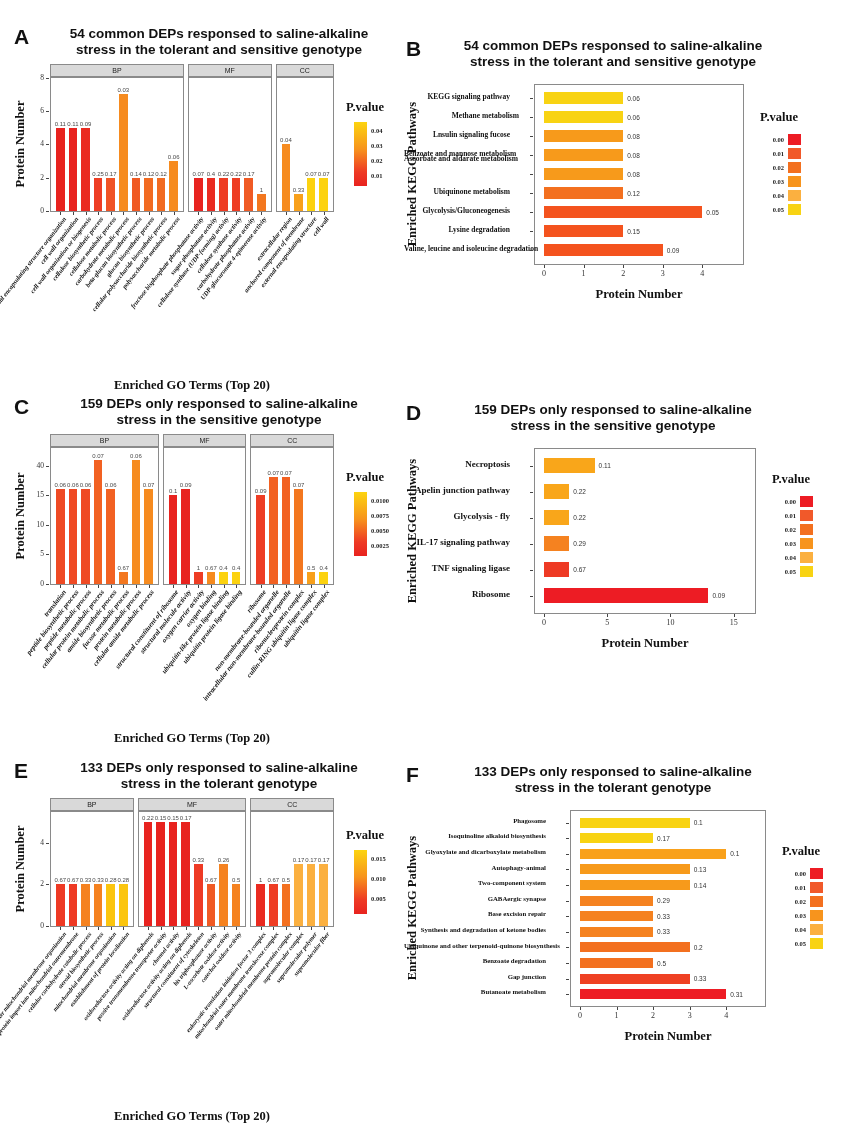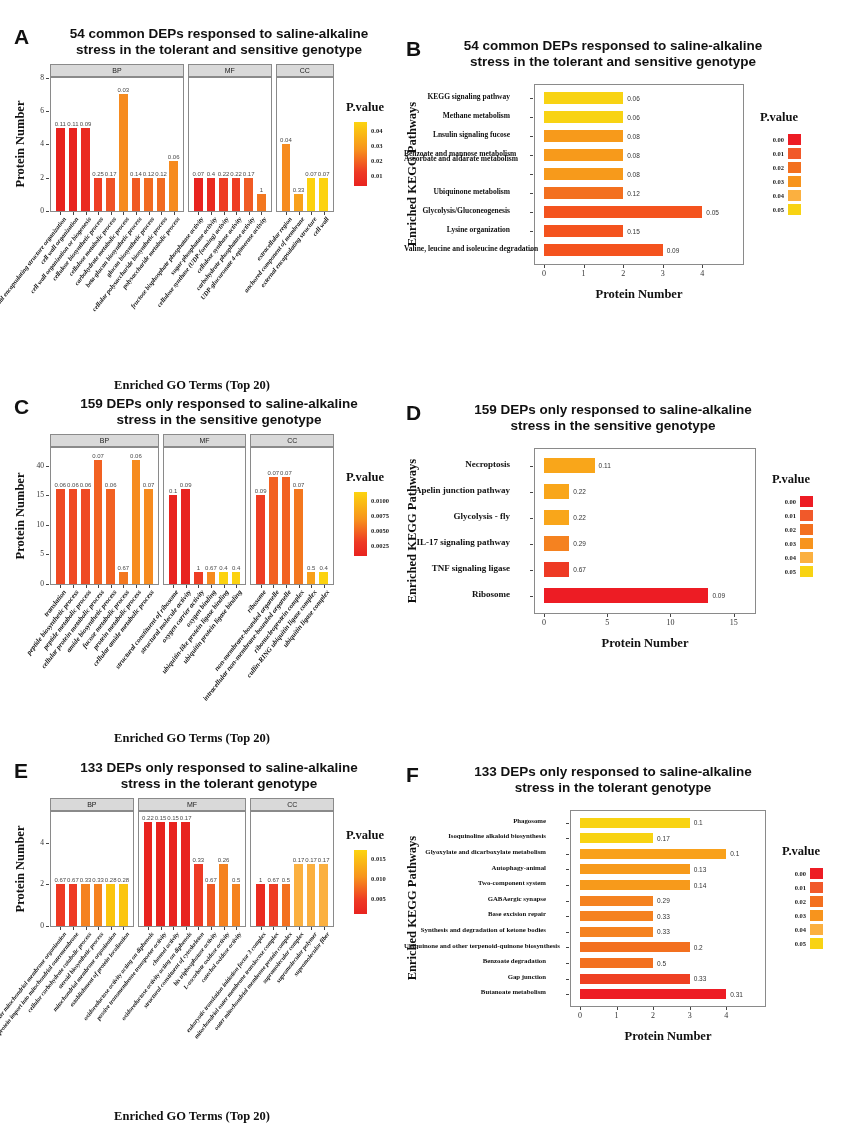--- a/index.html
+++ b/index.html
@@ -202,21 +202,21 @@
 
 <section class="panel panel-right" id="panel-B">
   <div class="plabel">B</div>
   <h2 class="ptitle"><span>54 common DEPs responsed to saline-alkaline</span><br><span>stress  in the tolerant and sensitive genotype</span></h2>
   <div class="chart" id="chart-B">
       <div class="plotbox" style="left: 130px; top: 4px; width: 210px; height: 181px;"></div>
       <div class="hlabel" style="left: 0px; top: 13.25px; width: 106px; font-size: 7.5px; line-height: 7.5px;">KEGG signaling pathway</div>
       <div class="ytmark" style="left: 126px; top: 18.5px;"></div>
       <div class="hbar" style="left: 140px; top: 12.5px; width: 79.1398px; height: 12px; background: rgb(248, 211, 19);"></div>
       <div class="hval" style="left: 223.14px; top: 15px;">0.06</div>
-      <div class="hlabel" style="left: 0px; top: 32.25px; width: 106px; font-size: 7.5px; line-height: 7.5px;">Methane metabolism</div>
+      <div class="hlabel" style="left: 9px; top: 32.25px; width: 106px; font-size: 7.5px; line-height: 7.5px;">Methane metabolism</div>
       <div class="ytmark" style="left: 126px; top: 37.5px;"></div>
       <div class="hbar" style="left: 140px; top: 31.5px; width: 79.1398px; height: 12px; background: rgb(248, 211, 19);"></div>
       <div class="hval" style="left: 223.14px; top: 34px;">0.06</div>
       <div class="hlabel" style="left: 0px; top: 51.25px; width: 106px; font-size: 7.5px; line-height: 7.5px;">Lnsulin signaling fucose</div>
       <div class="ytmark" style="left: 126px; top: 56.5px;"></div>
       <div class="hbar" style="left: 140px; top: 50.5px; width: 79.1398px; height: 12px; background: rgb(247, 154, 27);"></div>
       <div class="hval" style="left: 223.14px; top: 53px;">0.08</div>
       <div class="hlabel" style="left: 0px; top: 70.25px; width: 106px; font-size: 7.5px; line-height: 7.5px;">Benzoate and mannose metabolism</div>
       <div class="ytmark" style="left: 126px; top: 75.5px;"></div>
       <div class="hbar" style="left: 140px; top: 69.5px; width: 79.1398px; height: 12px; background: rgb(247, 154, 27);"></div>
@@ -226,21 +226,21 @@
       <div class="hbar" style="left: 140px; top: 88.5px; width: 79.1398px; height: 12px; background: rgb(247, 154, 27);"></div>
       <div class="hval" style="left: 223.14px; top: 91px;">0.08</div>
       <div class="hlabel" style="left: 0px; top: 108.25px; width: 106px; font-size: 7.5px; line-height: 7.5px;">Ubiquinone metabolism</div>
       <div class="ytmark" style="left: 126px; top: 113.5px;"></div>
       <div class="hbar" style="left: 140px; top: 107.5px; width: 79.1398px; height: 12px; background: rgb(243, 112, 31);"></div>
       <div class="hval" style="left: 223.14px; top: 110px;">0.12</div>
       <div class="hlabel" style="left: 0px; top: 127.25px; width: 106px; font-size: 7.5px; line-height: 7.5px;">Glycolysis/Gluconeogenesis</div>
       <div class="ytmark" style="left: 126px; top: 132.5px;"></div>
       <div class="hbar" style="left: 140px; top: 126.5px; width: 158.28px; height: 12px; background: rgb(244, 83, 30);"></div>
       <div class="hval" style="left: 302.28px; top: 129px;">0.05</div>
-      <div class="hlabel" style="left: 0px; top: 146.25px; width: 106px; font-size: 7.5px; line-height: 7.5px;">Lysine organization</div>
+      <div class="hlabel" style="left: 0px; top: 146.25px; width: 106px; font-size: 7.5px; line-height: 7.5px;">Lysine degradation</div>
       <div class="ytmark" style="left: 126px; top: 151.5px;"></div>
       <div class="hbar" style="left: 140px; top: 145.5px; width: 79.1398px; height: 12px; background: rgb(244, 83, 30);"></div>
       <div class="hval" style="left: 223.14px; top: 148px;">0.15</div>
       <div class="hlabel" style="left: 0px; top: 165.25px; width: 106px; font-size: 7.5px; line-height: 7.5px;">Valine, leucine and isoleucine degradation</div>
       <div class="ytmark" style="left: 126px; top: 170.5px;"></div>
       <div class="hbar" style="left: 140px; top: 164.5px; width: 118.71px; height: 12px; background: rgb(244, 83, 30);"></div>
       <div class="hval" style="left: 262.71px; top: 167px;">0.09</div>
       <div class="xtmark" style="left: 140px; top: 185px;"></div>
       <div class="xtnum" style="left: 140px; top: 189px;">0</div>
       <div class="xtmark" style="left: 179.57px; top: 185px;"></div>

